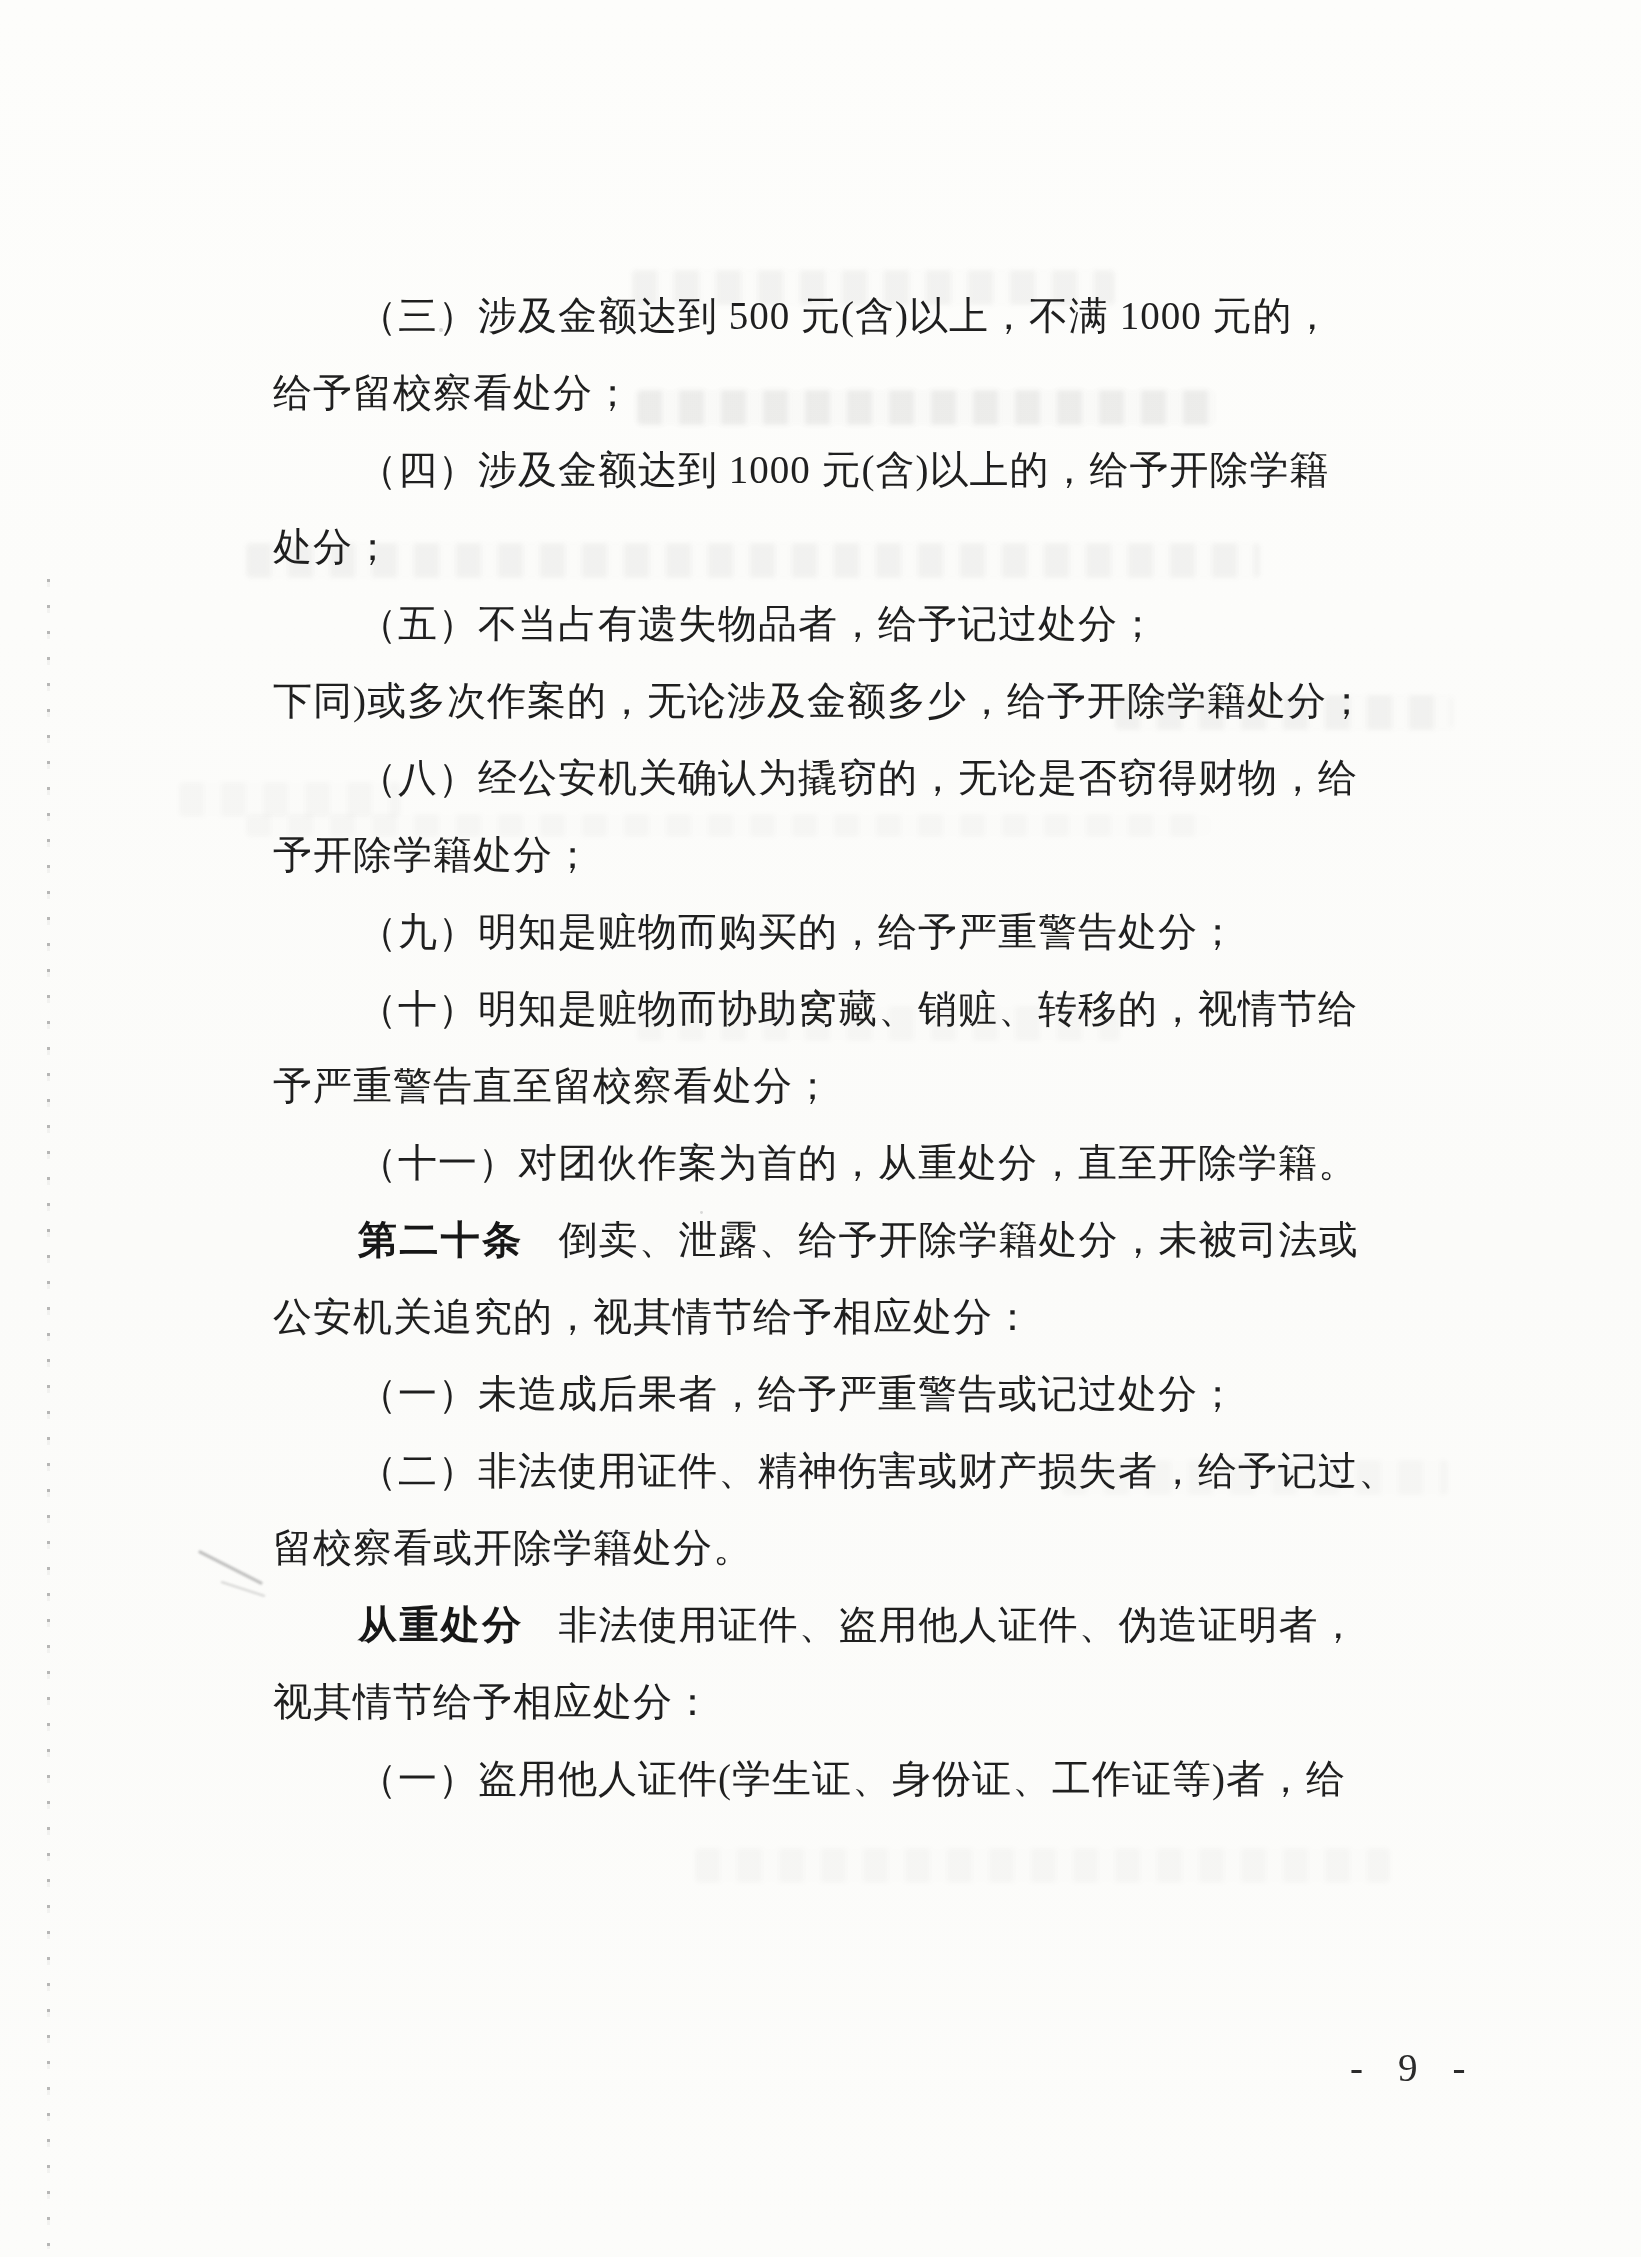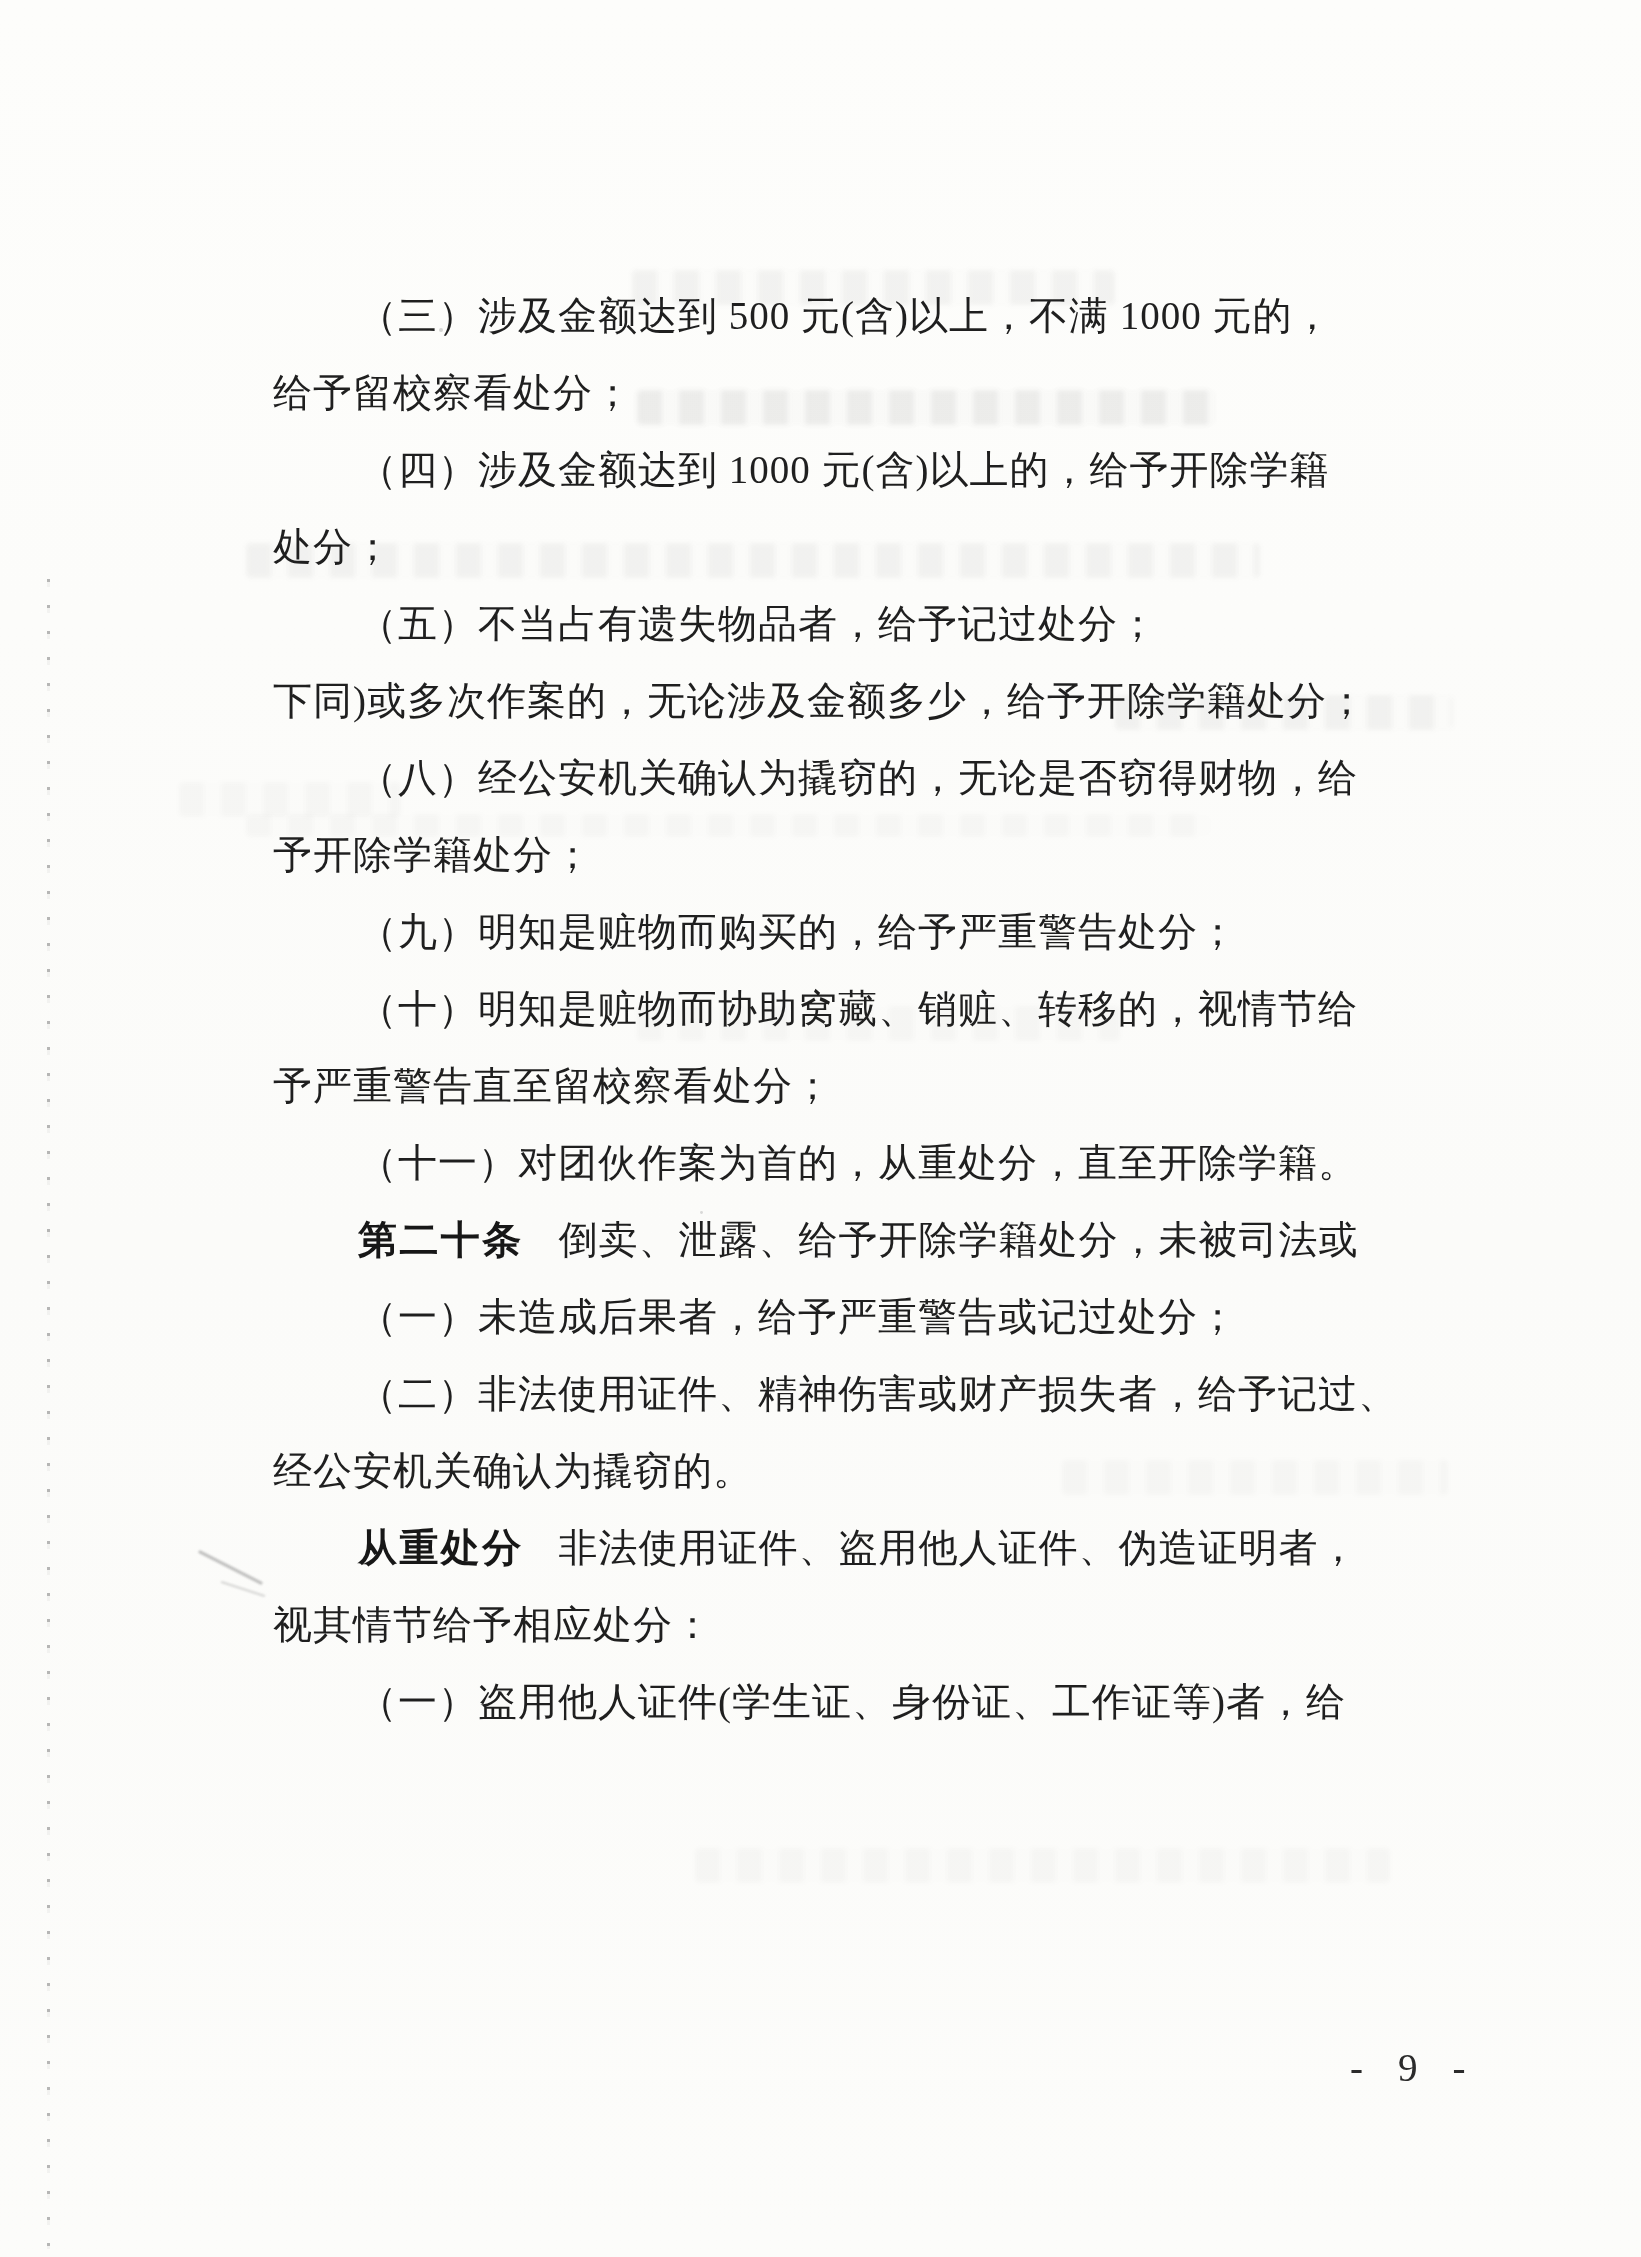--- a/index.html
+++ b/index.html
@@ -86,23 +86,24 @@
   <div class="line">下同)或多次作案的，无论涉及金额多少，给予开除学籍处分；</div>
   <div class="line indent">（八）经公安机关确认为撬窃的，无论是否窃得财物，给</div>
   <div class="line">予开除学籍处分；</div>
   <div class="line indent">（九）明知是赃物而购买的，给予严重警告处分；</div>
   <div class="line indent">（十）明知是赃物而协助窝藏、销赃、转移的，视情节给</div>
   <div class="line">予严重警告直至留校察看处分；</div>
   <div class="line indent">（十一）对团伙作案为首的，从重处分，直至开除学籍。</div>
   <div class="line indent">
     <span class="art">第二十条</span><span>倒卖、泄露、给予开除学籍处分，未被司法或</span>
   </div>
+  <div class="line">公安机关追究的，视其情节给予相应处分：</div>
   <div class="line indent">（一）未造成后果者，给予严重警告或记过处分；</div>
   <div class="line indent">（二）非法使用证件、精神伤害或财产损失者，给予记过、</div>
-  <div class="line">经公安机关确认为撬窃的。</div>
+  <div class="line">留校察看或开除学籍处分。</div>
   <div class="line indent">
     <span class="art">从重处分</span><span>非法使用证件、盗用他人证件、伪造证明者，</span>
   </div>
   <div class="line">视其情节给予相应处分：</div>
   <div class="line indent">（一）盗用他人证件(学生证、身份证、工作证等)者，给</div>
 </div>
 
 <div class="page-num">- 9 -</div>
 
 

